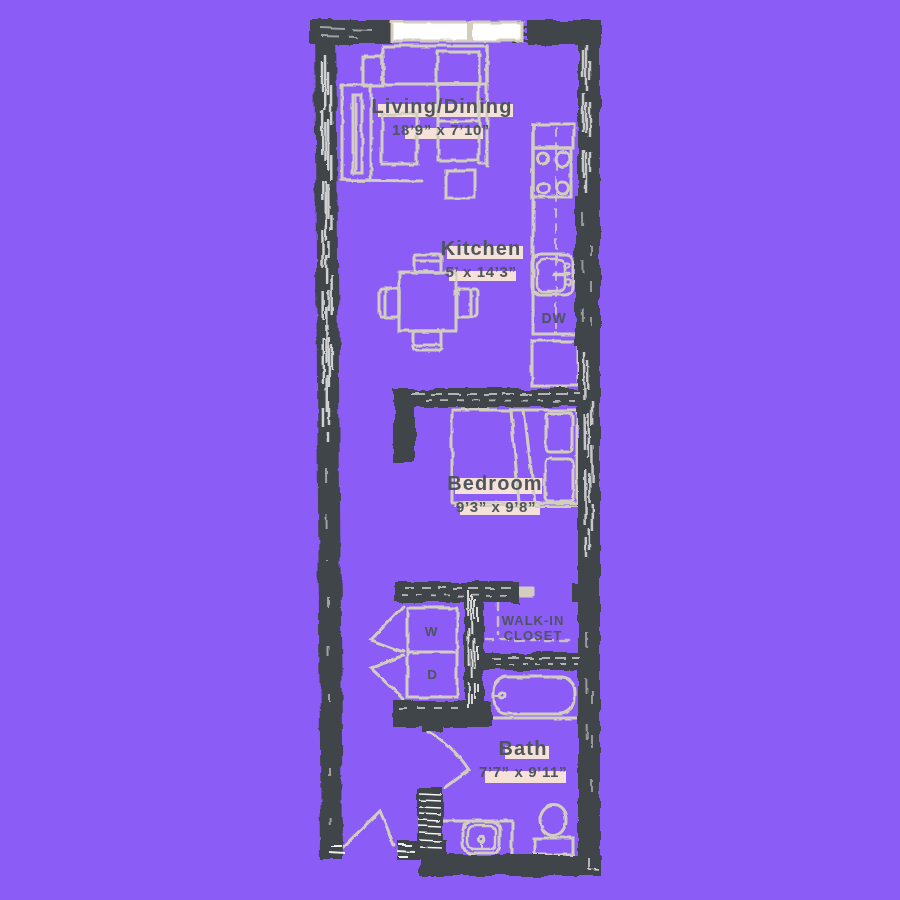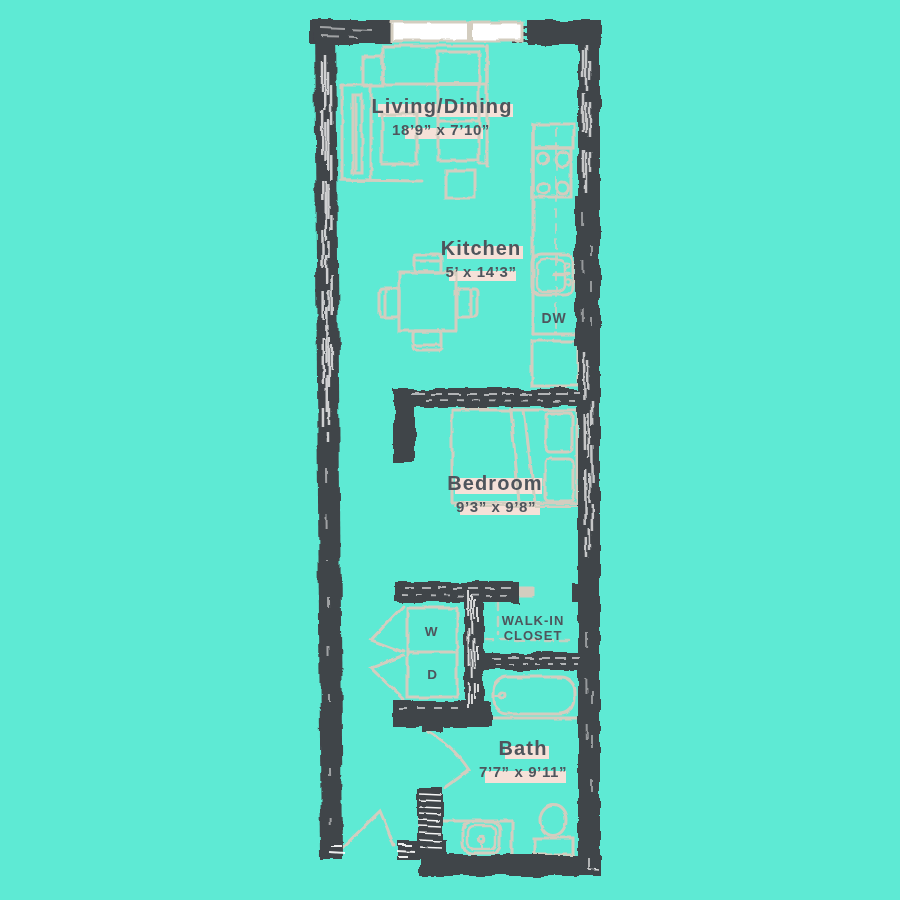--- a/index.html
+++ b/index.html
@@ -1,16 +1,16 @@
 <!DOCTYPE html>
 <html><head>
 <meta charset="utf-8">
 <style>
   html,body{margin:0;padding:0;background:#ffffff;}
-  .page{position:relative;width:900px;height:900px;background:#5eead4;overflow:hidden;text-align:center;}
+  .page{position:relative;width:900px;height:900px;background:#8b5cf6;overflow:hidden;text-align:center;}
   svg{position:absolute;top:0;left:0;}
   text{font-family:"Liberation Sans", sans-serif;font-weight:bold;fill:#4e555c;}
 </style>
 </head>
 <body>
 <div class="page">
 <svg width="900" height="900" viewBox="0 0 900 900">
 <defs>
   <filter id="roughW" x="-10%" y="-10%" width="120%" height="120%">
     <feTurbulence type="fractalNoise" baseFrequency="0.045" numOctaves="4" seed="7" result="n"></feTurbulence>

